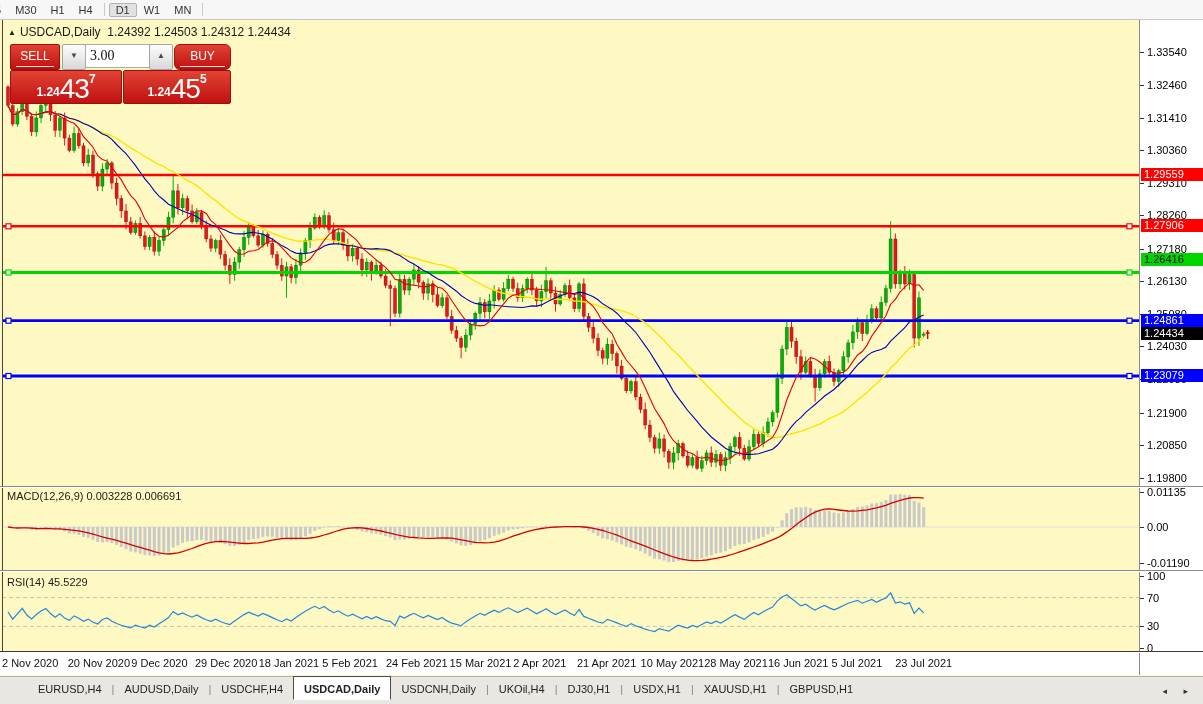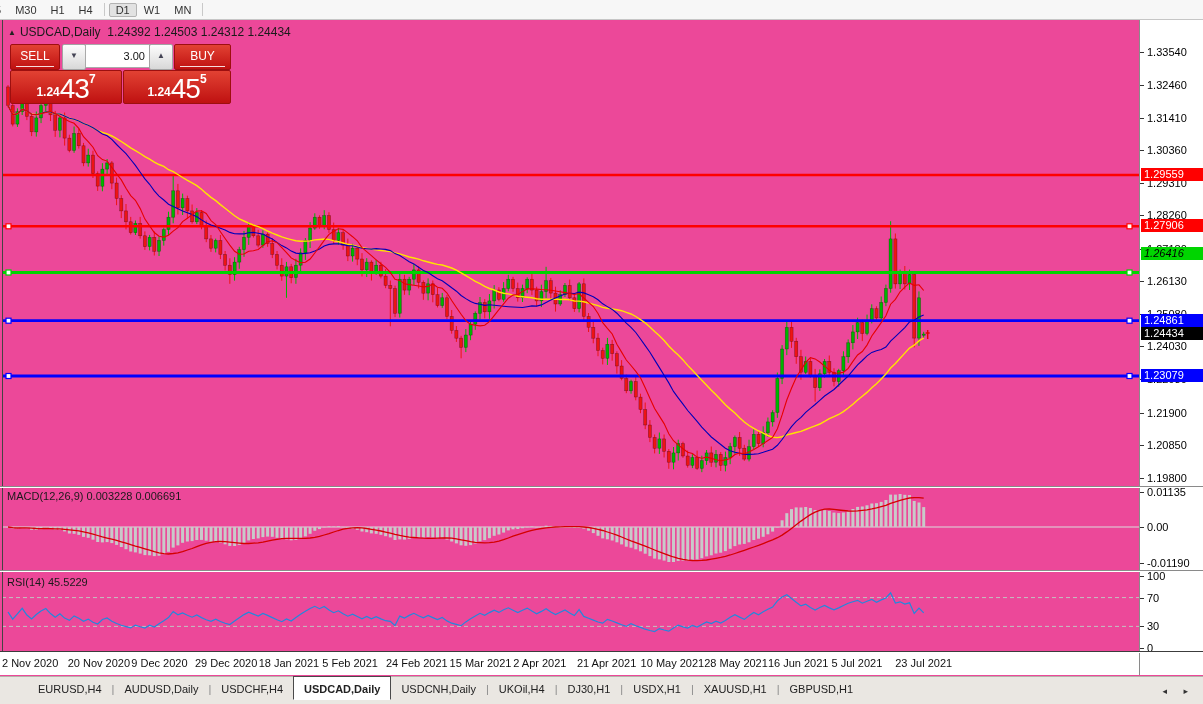--- a/index.html
+++ b/index.html
@@ -1,16 +1,16 @@
 <!DOCTYPE html>
 <html><head>
 <meta charset="utf-8">
 <style>
   html,body{margin:0;padding:0;background:#fff;font-family:"Liberation Sans",sans-serif;}
-  .window{position:relative;width:1203px;height:704px;background:#ec4899;overflow:hidden;}
+  .window{position:relative;width:1203px;height:704px;background:#fef9c3;overflow:hidden;}
 
   
   .toolbar{position:absolute;left:0;top:0;width:1203px;height:19px;background:#f7f7f7;
            border-bottom:1px solid #c6c6c6;display:flex;align-items:center;font-size:11px;color:#333;}
   .tf{padding:1px 7px;white-space:nowrap;}
   .tf.clip{margin-left:-5px;padding-left:0;}
   .tf.active{background:#e2e2e2;border:1px solid #b3b3b3;border-radius:2px;padding:0 6px;}
   .tfsep{width:1px;height:13px;background:#c9c9c9;margin:0 4px;}
 
   
@@ -22,26 +22,26 @@
   
   .chart-header{position:absolute;left:8px;top:25px;font-size:12px;color:#1a1a1a;z-index:5;white-space:nowrap;}
   .chart-header .tri{font-size:8px;margin-right:4px;vertical-align:1px;color:#222;}
 
   
   .trade{position:absolute;left:10px;top:44px;width:219px;height:57px;z-index:6;font-family:"Liberation Sans",sans-serif;padding-left:37px;}
   .redgrad{background:linear-gradient(#e24233,#bf1111);border:1px solid #9d0f0f;border-radius:2px;color:#fff;}
   .tbtn{position:absolute;top:0;height:24px;line-height:22px;text-align:center;font-size:12px;}
   .tbtn:after{content:"";position:absolute;left:5px;right:5px;bottom:2px;height:1px;background:rgba(255,255,255,.85);}
   .sellbtn{left:0;width:48px;}
-  .buybtn{left:164px;width:55px;}
+  .buybtn{left:164px;width:55px;border-radius:6px;}
   .spin{position:absolute;top:0;width:22px;height:24px;background:linear-gradient(#fdfdfd,#d8d8d8);
         border:1px solid #a3a3a3;border-radius:2px;text-align:center;line-height:22px;font-size:8px;color:#445;}
   .spin.down{left:52px;} .spin.up{left:139px;}
   .vol{position:absolute;left:75px;top:0;width:55px;height:22px;border:1px solid #aaa;background:#fff;
-       text-align:right;font-size:11px;padding:0 4px;color:#111;font-family:Liberation Sans, sans-serif;}
+       font-size:14px;padding:0 4px;color:#111;font-family:Liberation Serif, serif;}
   .bigbox{position:absolute;top:26px;height:31px;display:flex;align-items:flex-end;justify-content:center;
           padding-bottom:1px;}
   .bigbox .sm{font-size:12px;font-weight:bold;margin-bottom:3px;}
   .bigbox .bg{font-size:28px;font-weight:normal;line-height:27px;letter-spacing:-1px;}
   .bigbox .sup{font-size:12px;font-weight:bold;align-self:flex-start;margin-top:1px;}
   .sellbox{left:0;width:110px;}
   .buybox{left:113px;width:106px;}
 
   
   .indlabel{position:absolute;font-size:11px;color:#1a1a1a;z-index:5;white-space:nowrap;}
@@ -766,21 +766,21 @@
       <div class="pdash" style="top:556px;"></div>
       <div class="ptick" style="top:550px;">100</div>
       <div class="pdash" style="top:578px;"></div>
       <div class="ptick" style="top:572px;">70</div>
       <div class="pdash" style="top:606px;"></div>
       <div class="ptick" style="top:600px;">30</div>
       <div class="pdash" style="top:628px;"></div>
       <div class="ptick" style="top:622px;">0</div>
       <div class="chip" style="top:148px;background:#FF0000;color:#FFFFFF;">1.29559</div>
       <div class="chip" style="top:199px;background:#FF0000;color:#FFFFFF;">1.27906</div>
-      <div class="chip" style="top:227px;background:#00D500;color:#000000;font-style:italic;">1.26416</div>
+      <div class="chip" style="top:233px;background:#00D500;color:#000000;">1.26416</div>
       <div class="chip" style="top:294px;background:#0000FF;color:#FFFFFF;">1.24861</div>
       <div class="chip" style="top:349px;background:#0000FF;color:#FFFFFF;">1.23079</div>
       <div class="chip" style="top:307px;background:#000000;color:#FFFFFF;">1.24434</div>
     </div>
   <div class="dateaxis" id="dateaxis">
       <div class="dlabel" style="left: 2px;">2 Nov 2020</div>
       <div class="dlabel" style="left: 67.66px;">20 Nov 2020</div>
       <div class="dlabel" style="left: 131.32px;">9 Dec 2020</div>
       <div class="dlabel" style="left: 194.98px;">29 Dec 2020</div>
       <div class="dlabel" style="left: 258.64px;">18 Jan 2021</div>

